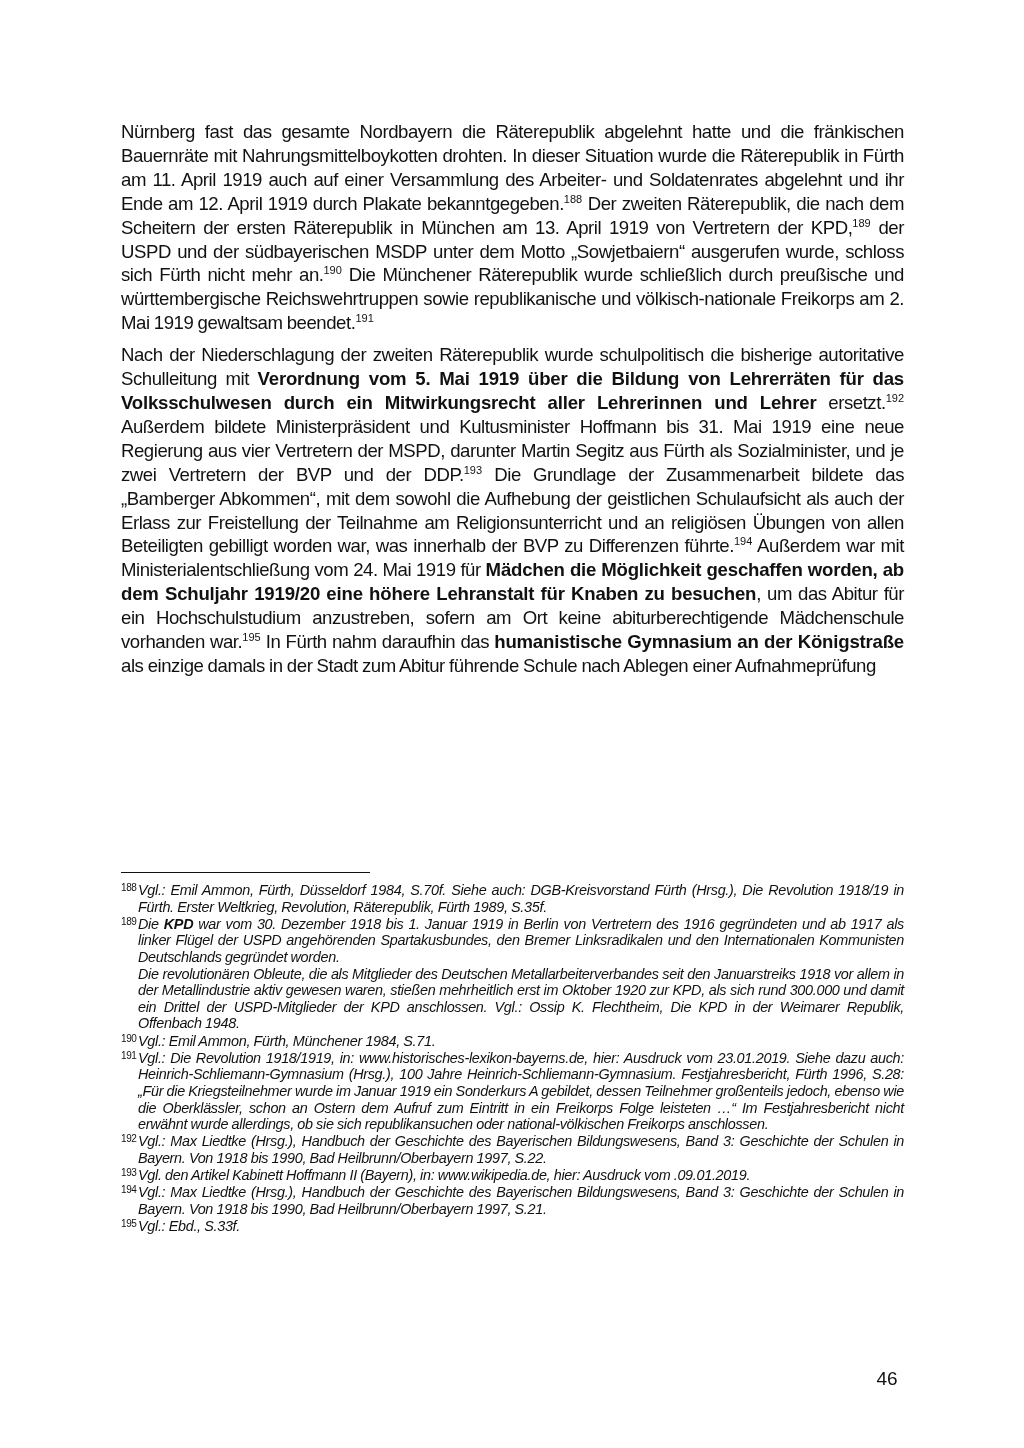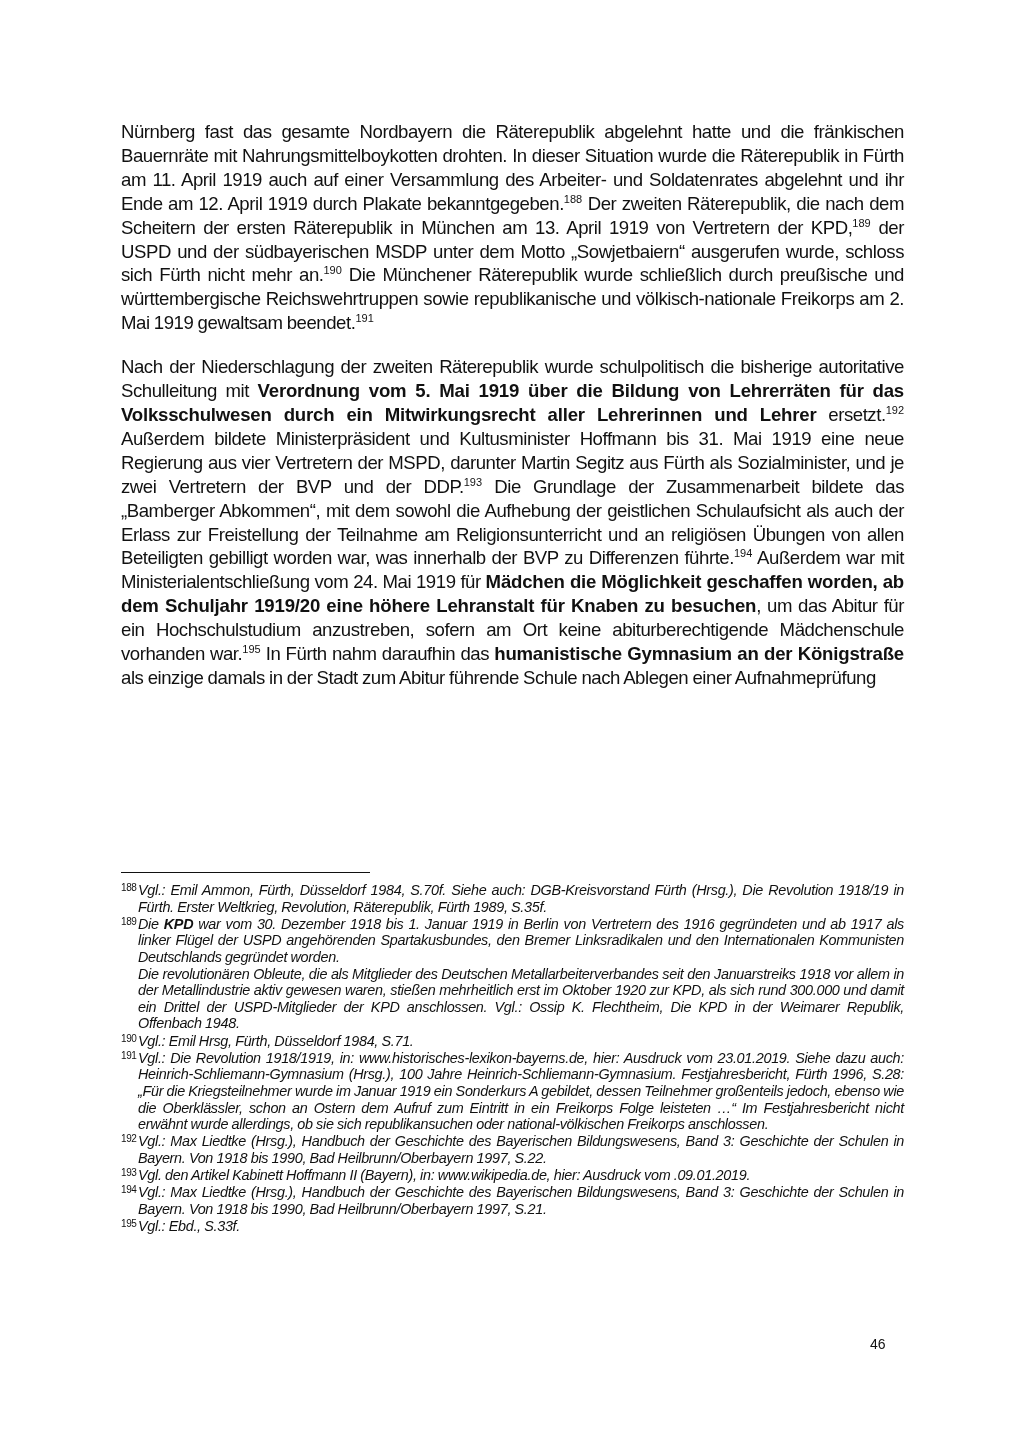--- a/index.html
+++ b/index.html
@@ -3,32 +3,32 @@
 <meta charset="utf-8">
 <style>
   html, body { margin: 0; padding: 0; background: #ffffff; }
   body { width: 1024px; height: 1448px; position: relative; overflow: hidden;
          font-family: "Liberation Sans", sans-serif; color: #111; }
   .page { position: absolute; left: 0; top: 0; width: 1024px; height: 1448px; background: #fff; }
   .body-text { position: absolute; left: 121px; top: 120px; width: 783px;
                font-size: 18.6px; line-height: 23.9px; text-align: justify;
                letter-spacing: -0.45px; word-spacing: -0.5px; }
   .body-text p { margin: 0; }
-  .body-text p + p { margin-top: 20px; }
+  .body-text p + p { margin-top: 8px; }
   .body-text b { font-weight: bold; letter-spacing: -0.2px; }
   sup { font-size: 11px; line-height: 0; vertical-align: 7px; letter-spacing: 0; }
   .fn-rule { position: absolute; left: 121px; top: 872px; width: 249px; height: 1px; background: #111; }
   .footnotes { position: absolute; left: 121px; top: 882px; width: 783px;
                font-size: 14.4px; line-height: 16.6px; letter-spacing: -0.3px; word-spacing: -0.3px; }
   .fn { position: relative; padding-left: 17px; text-align: justify; margin: 0 0 0.6px 0; }
   .fn .num { position: absolute; left: 0; top: 0; font-size: 10px; line-height: 12px; letter-spacing: -0.4px; }
   .fn .para { display: block; font-style: italic; }
   .fn b { font-weight: bold; }
-  .page-number { position: absolute; left: 870px; top: 1336px; width: 34px; text-align: left;
-                 font-size: 14px; }
+  .page-number { position: absolute; left: 870px; top: 1368px; width: 34px; text-align: center;
+                 font-size: 19px; }
 </style>
 </head>
 <body>
 
 <div class="page">
   <div class="body-text" id="body-text">
       <p><span>Nürnberg fast das gesamte Nordbayern die Räterepublik abgelehnt hatte und die fränkischen Bauernräte mit Nahrungsmittelboykotten drohten. In dieser Situation wurde die Räterepublik in Fürth am 11. April 1919 auch auf einer Versammlung des Arbeiter- und Soldatenrates abgelehnt und ihr Ende am 12. April 1919 durch Plakate bekanntgegeben.</span><sup>188</sup><span> Der zweiten Räterepublik, die nach dem Scheitern der ersten Räterepublik in München am 13. April 1919 von Vertretern der KPD,</span><sup>189</sup><span> der USPD und der südbayerischen MSDP unter dem Motto „Sowjetbaiern“ ausgerufen wurde, schloss sich Fürth nicht mehr an.</span><sup>190</sup><span> Die Münchener Räterepublik wurde schließlich durch preußische und württembergische Reichswehrtruppen sowie republikanische und völkisch-nationale Freikorps am 2. Mai 1919 gewaltsam beendet.</span><sup>191</sup></p>
       <p><span>Nach der Niederschlagung der zweiten Räterepublik wurde schulpolitisch die bisherige autoritative Schulleitung mit </span><b>Verordnung vom 5. Mai 1919 über die Bildung von Lehrerräten für das Volksschulwesen durch ein Mitwirkungsrecht aller Lehrerinnen und Lehrer</b><span> ersetzt.</span><sup>192</sup><span> Außerdem bildete Ministerpräsident und Kultusminister Hoffmann bis 31. Mai 1919 eine neue Regierung aus vier Vertretern der MSPD, darunter Martin Segitz aus Fürth als Sozialminister, und je zwei Vertretern der BVP und der DDP.</span><sup>193</sup><span> Die Grundlage der Zusammenarbeit bildete das „Bamberger Abkommen“, mit dem sowohl die Aufhebung der geistlichen Schulaufsicht als auch der Erlass zur Freistellung der Teilnahme am Religionsunterricht und an religiösen Übungen von allen Beteiligten gebilligt worden war, was innerhalb der BVP zu Differenzen führte.</span><sup>194</sup><span> Außerdem war mit Ministerialentschließung vom 24. Mai 1919 für </span><b>Mädchen die Möglichkeit geschaffen worden, ab dem Schuljahr 1919/20 eine höhere Lehranstalt für Knaben zu besuchen</b><span>, um das Abitur für ein Hochschulstudium anzustreben, sofern am Ort keine abiturberechtigende Mädchenschule vorhanden war.</span><sup>195</sup><span> In Fürth nahm daraufhin das </span><b>humanistische Gymnasium an der Königstraße</b><span> als einzige damals in der Stadt zum Abitur führende Schule nach Ablegen einer Aufnahmeprüfung</span></p>
     </div>
   <div class="fn-rule"></div>
@@ -37,21 +37,21 @@
         <span class="num">188</span>
         <span class="para"><span>Vgl.: Emil Ammon, Fürth, Düsseldorf 1984, S.70f. Siehe auch: DGB-Kreisvorstand Fürth (Hrsg.), Die Revolution 1918/19 in Fürth. Erster Weltkrieg, Revolution, Räterepublik, Fürth 1989, S.35f.</span></span>
       </div>
       <div class="fn">
         <span class="num">189</span>
         <span class="para"><span>Die </span><b>KPD</b><span> war vom 30. Dezember 1918 bis 1. Januar 1919 in Berlin von Vertretern des 1916 gegründeten und ab 1917 als linker Flügel der USPD angehörenden Spartakusbundes, den Bremer Linksradikalen und den Internationalen Kommunisten Deutschlands gegründet worden.</span></span>
         <span class="para"><span>Die revolutionären Obleute, die als Mitglieder des Deutschen Metallarbeiterverbandes seit den Januarstreiks 1918 vor allem in der Metallindustrie aktiv gewesen waren, stießen mehrheitlich erst im Oktober 1920 zur KPD, als sich rund 300.000 und damit ein Drittel der USPD-Mitglieder der KPD anschlossen. Vgl.: Ossip K. Flechtheim, Die KPD in der Weimarer Republik, Offenbach 1948.</span></span>
       </div>
       <div class="fn">
         <span class="num">190</span>
-        <span class="para"><span>Vgl.: Emil Hrsg, Fürth, Düsseldorf 1984, S.71.</span></span>
+        <span class="para"><span>Vgl.: Emil Ammon, Fürth, Münchener 1984, S.71.</span></span>
       </div>
       <div class="fn">
         <span class="num">191</span>
         <span class="para"><span>Vgl.: Die Revolution 1918/1919, in: www.historisches-lexikon-bayerns.de, hier: Ausdruck vom 23.01.2019. Siehe dazu auch: Heinrich-Schliemann-Gymnasium (Hrsg.), 100 Jahre Heinrich-Schliemann-Gymnasium. Festjahresbericht, Fürth 1996, S.28: „Für die Kriegsteilnehmer wurde im Januar 1919 ein Sonderkurs A gebildet, dessen Teilnehmer großenteils jedoch, ebenso wie die Oberklässler, schon an Ostern dem Aufruf zum Eintritt in ein Freikorps Folge leisteten …“ Im Festjahresbericht nicht erwähnt wurde allerdings, ob sie sich republikansuchen oder national-völkischen Freikorps anschlossen.</span></span>
       </div>
       <div class="fn">
         <span class="num">192</span>
         <span class="para"><span>Vgl.: Max Liedtke (Hrsg.), Handbuch der Geschichte des Bayerischen Bildungswesens, Band 3: Geschichte der Schulen in Bayern. Von 1918 bis 1990, Bad Heilbrunn/Oberbayern 1997, S.22.</span></span>
       </div>
       <div class="fn">

